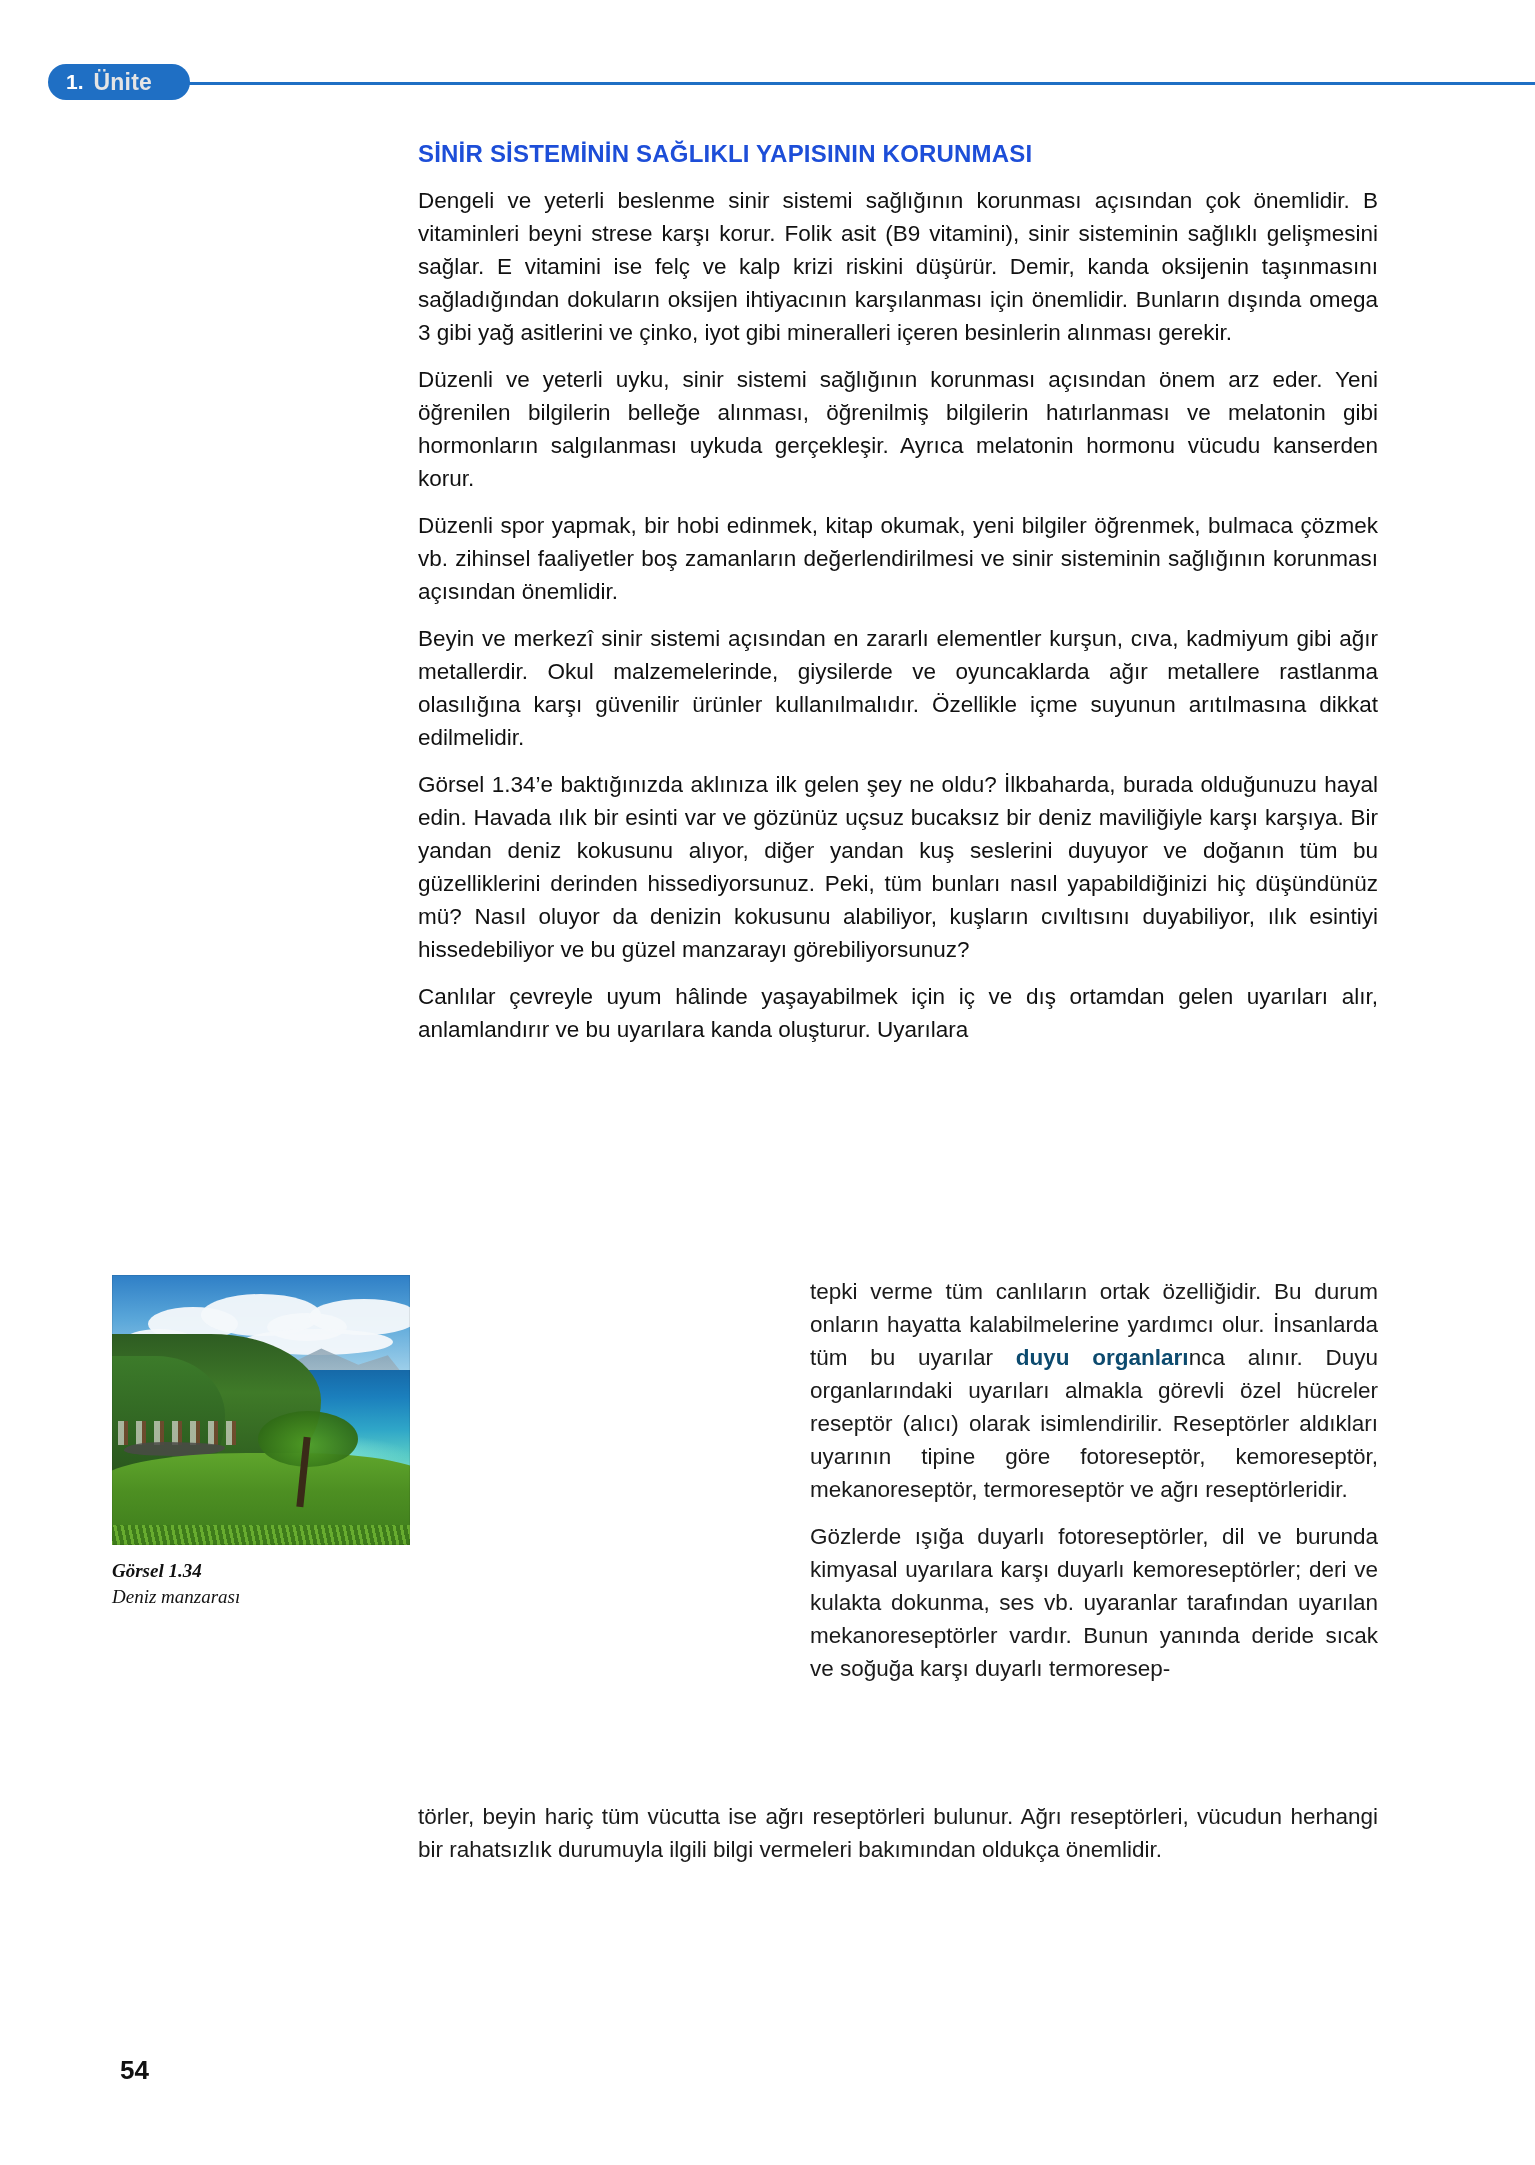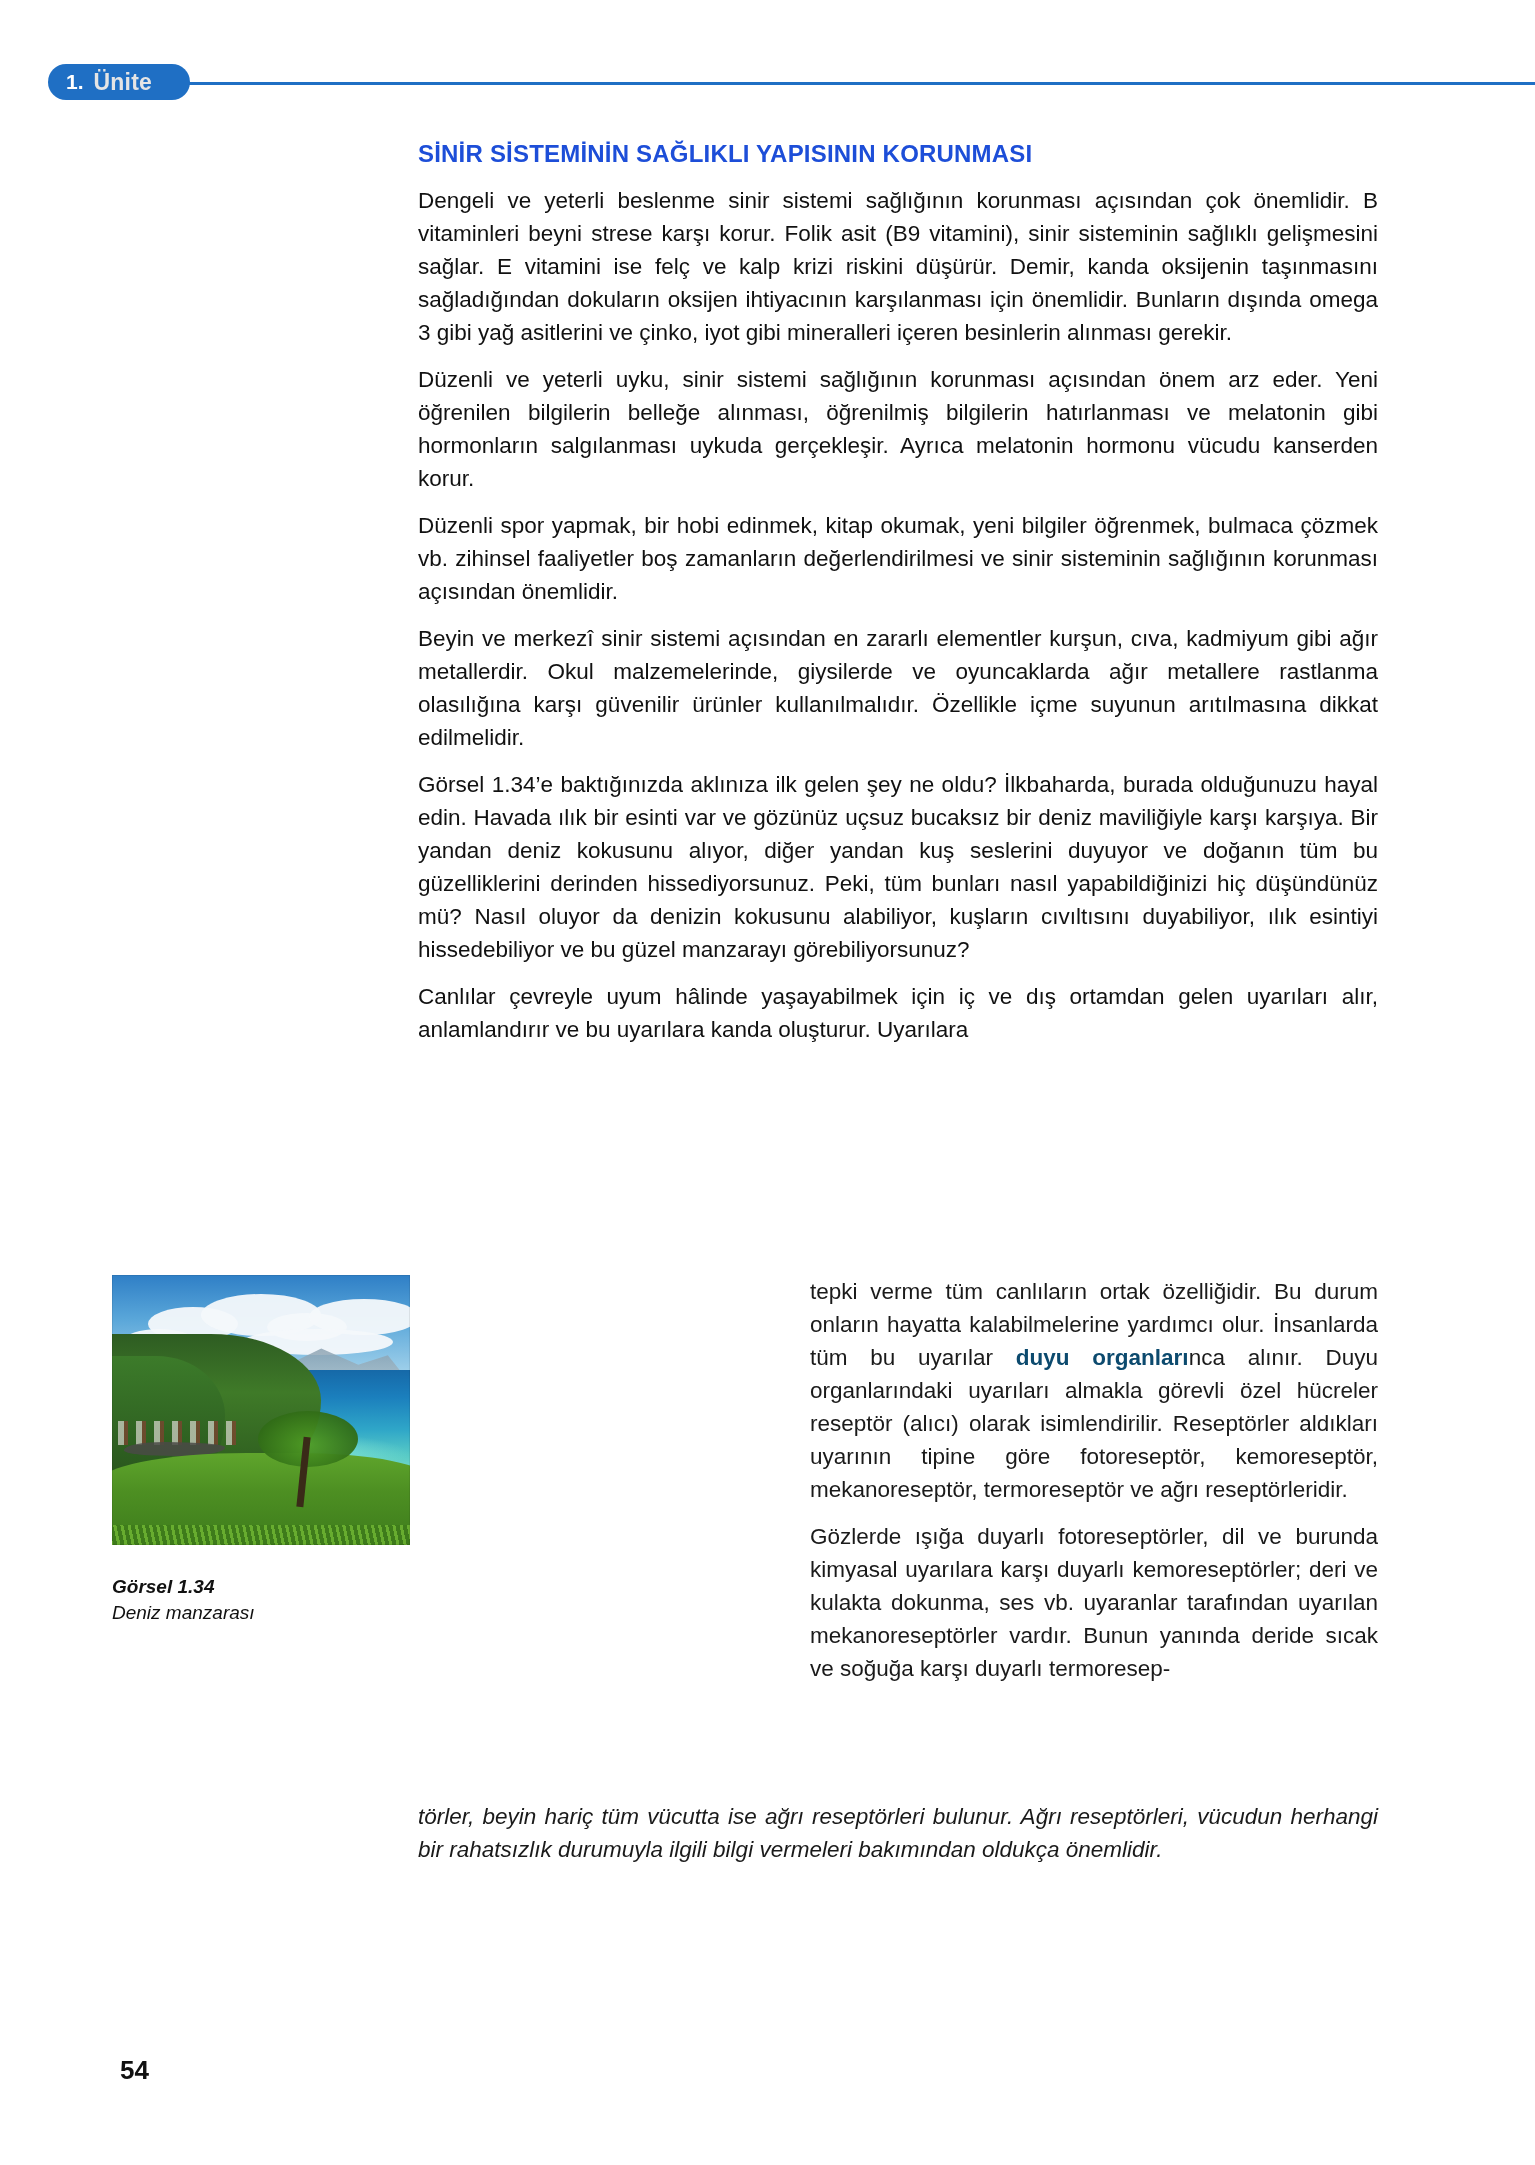--- a/index.html
+++ b/index.html
@@ -95,46 +95,46 @@
   }
   .figure-img {
     width: 298px;
     height: 270px;
     border: 0;
     display: block;
     overflow: hidden;
     position: relative;
   }
   .figure-caption {
-    margin-top: 29px;
+    margin-top: 13px;
     font-size: 19px;
     font-style: italic;
     line-height: 26px;
     color: #111111;
+    font-family: Liberation Serif, serif;
   }
 
   
   .wrap-col {
     position: absolute;
     left: 810px;
     top: 1275px;
     width: 568px;
   }
   .wrap-col p {
     font-size: 22.5px;
     line-height: 33px;
     text-align: justify;
     margin: 0 0 14px 0;
   }
   .tail {
     position: absolute;
     left: 418px;
     top: 1800px;
     width: 960px;
-    font-style: italic;
   }
   .tail p {
     font-size: 22.5px;
     line-height: 33px;
     text-align: justify;
     margin: 0;
   }
 
   .kw-blue { color: #0c4a6e; font-weight: bold; }
   .kw-bold { font-weight: normal; }

